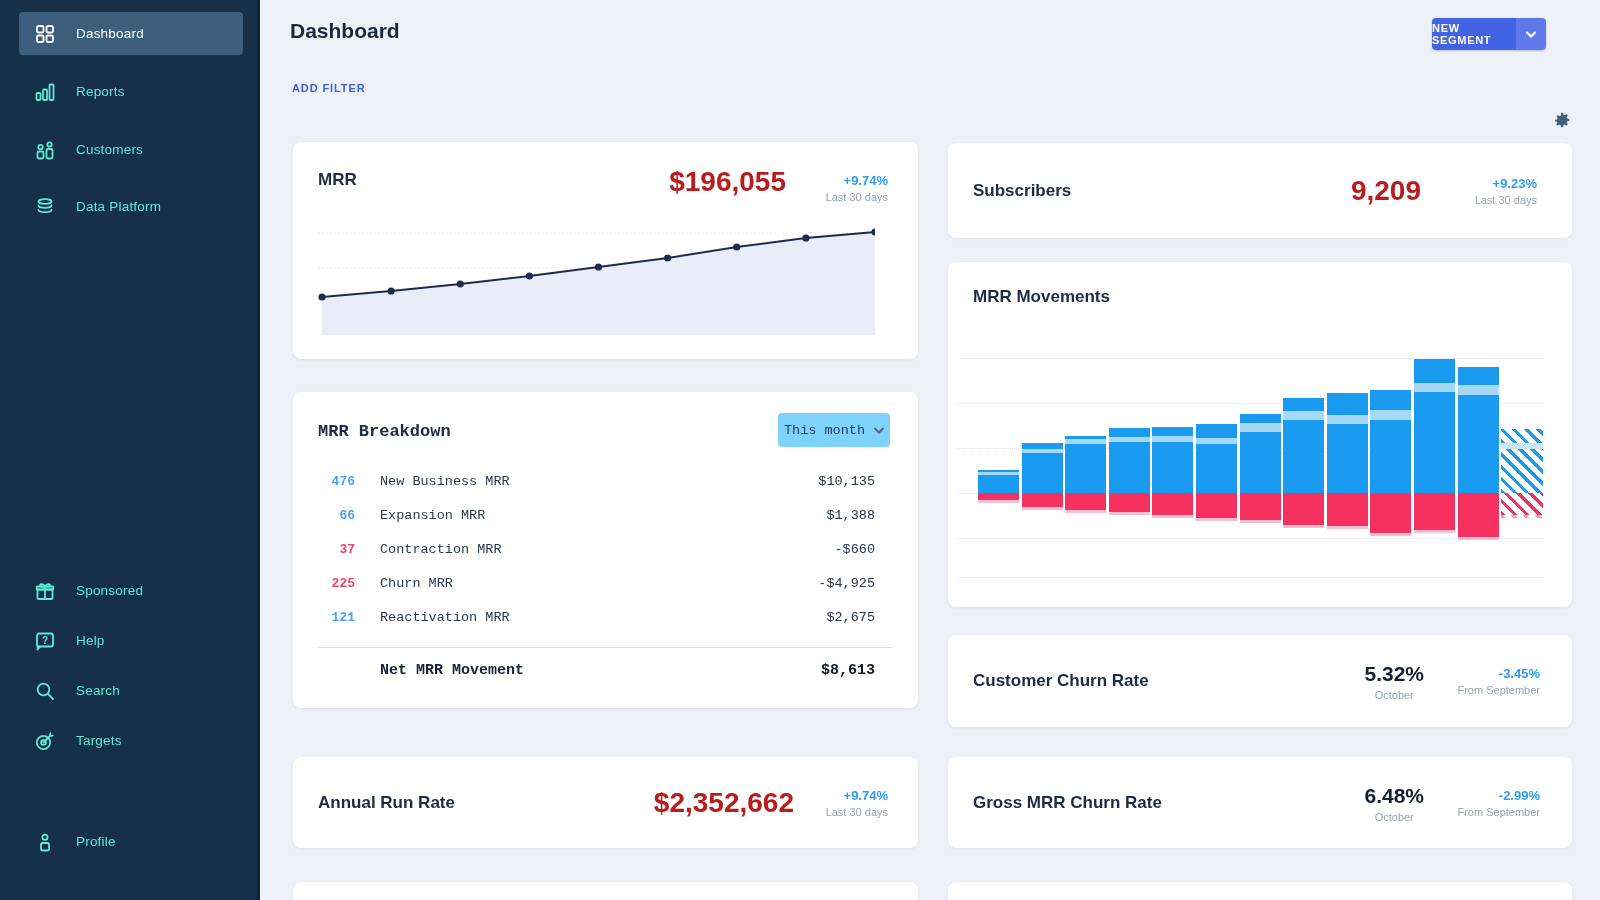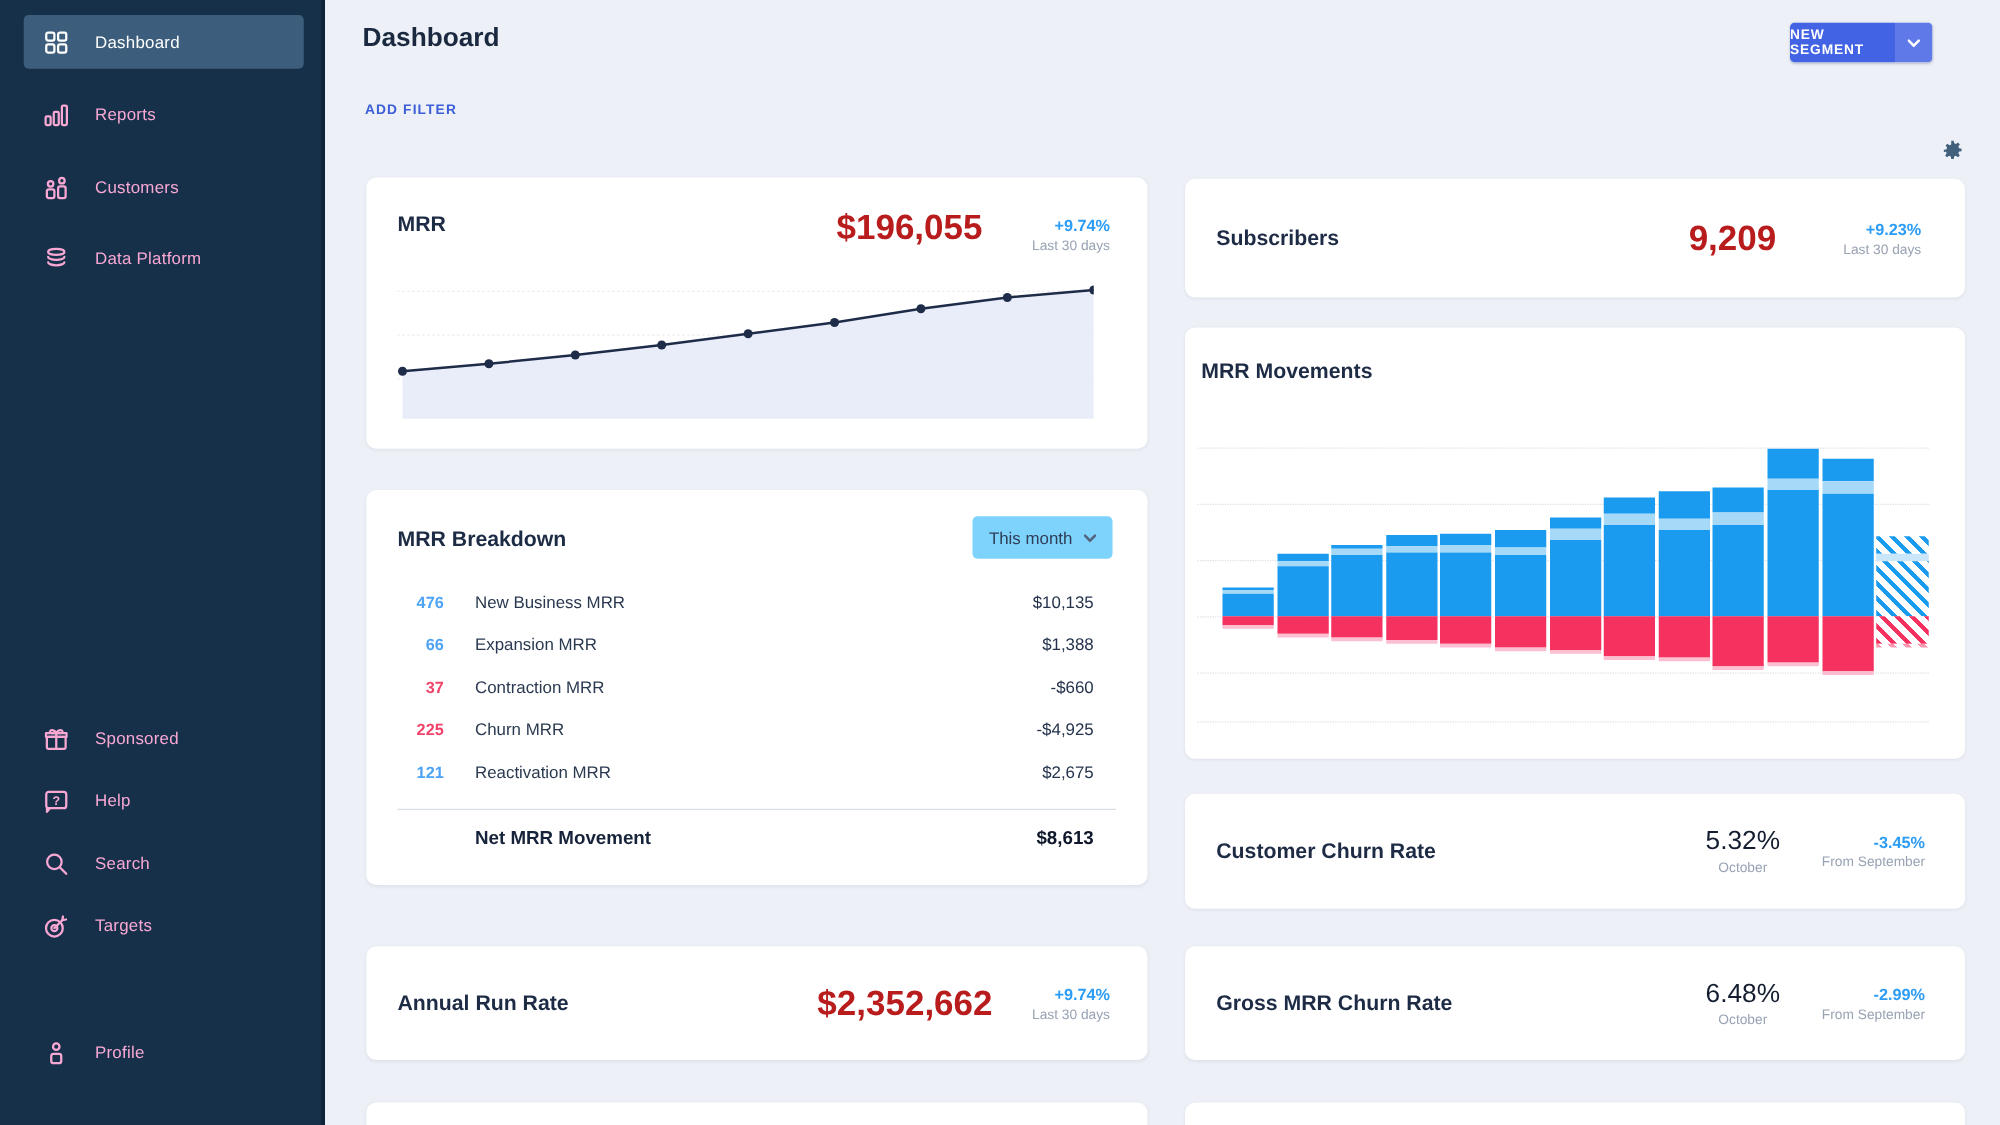--- a/index.html
+++ b/index.html
@@ -3,21 +3,21 @@
 <meta charset="utf-8">
 <style>
   * { margin:0; padding:0; box-sizing:border-box; }
   html,body { width:1600px; height:900px; overflow:hidden;
     font-family:"Liberation Sans", sans-serif; background:#edf0f6; color:#1d2b45; }
 
   
   .sidebar { position:absolute; left:0; top:0; width:260px; height:900px;
     background:#16304a; border-right:3px solid #0e2338; }
   .side-item { position:absolute; left:19px; width:224px; height:43px;
-    display:flex; align-items:center; border-radius:4px; color:#f9a8d4; cursor:pointer; }
+    display:flex; align-items:center; border-radius:4px; color:#5eead4; cursor:pointer; }
   .side-item.active { background:#3c5e7c; color:#ffffff; }
   .side-item .ic { width:24px; height:24px; margin-left:14px; flex:0 0 24px; position:relative; }
   .side-item .ic svg { width:24px; height:24px; stroke:currentColor; fill:none;
     stroke-width:1.8; stroke-linecap:round; stroke-linejoin:round; }
   .side-item .lbl { margin-left:19px; font-size:13.5px; letter-spacing:0.2px; }
   .badge-dot { position:absolute; right:-2px; top:-3px; width:9px; height:9px;
     border-radius:50%; background:#f4306d; }
 
   
   .page-title { position:absolute; left:290px; top:19px; font-size:21px;
@@ -66,32 +66,32 @@
   .bd-row { position:relative; height:34px; display:flex; align-items:flex-start; }
   .bd-count { width:62px; text-align:right; font-size:13px; font-weight:600; }
   .bd-count.blue { color:#4da3f5; } .bd-count.red { color:#f0436a; }
   .bd-label { margin-left:25px; font-size:13.5px; color:#2a3950; }
   .bd-value { position:absolute; right:43px; font-size:13.5px; color:#25334d; }
   .bd-divider { position:absolute; left:25px; right:25px; top:255px; height:1px; background:#d9dee8; }
   .bd-total { position:absolute; left:87px; top:270px; font-size:15px; font-weight:700; color:#16233a; }
   .bd-total-value { position:absolute; right:43px; top:270px; font-size:15px; font-weight:700; color:#0f172a; }
 
   
-  #card-movements .card-title { position:absolute; left:13px; top:25px; }
+  #card-movements .card-title { position:absolute; left:25px; top:25px; }
   #movements-plot { position:absolute; inset:0; overflow:hidden; border-radius:8px; }
   .gridline { position:absolute; left:10px; width:585px; height:0;
     border-top:1px dotted #dcdfe8; }
   .bar-seg { position:absolute; }
   .hatch-blue { background:repeating-linear-gradient(45deg,#1b9bf0 0 3.5px,#ffffff 3.5px 8.5px); }
   .hatch-pink { background:repeating-linear-gradient(45deg,#f4315f 0 3.5px,#ffffff 3.5px 8.5px); }
 
   
   .center-metric { position:absolute; right:148px; top:50%; transform:translateY(-50%);
     display:flex; flex-direction:column; align-items:center; }
-  .center-metric .big { font-size:21px; font-weight:400; color:#141e30; }
+  .center-metric .big { font-size:21px; font-weight:700; color:#141e30; }
   .center-metric .sub { font-size:11px; color:#98a2b3; margin-top:3px; }
   .churn-change { right:32px; top:50%; transform:translateY(-50%); width:110px; }
 
   
   #card-arr .metric-value { position:absolute; right:124px; top:50%; transform:translateY(-50%); }
   #card-arr .change-block { right:30px; top:50%; transform:translateY(-50%); width:90px; }
 </style>
 </head>
 <body>
 
@@ -226,21 +226,21 @@
       <circle cx="142.25" cy="57.00412567438908" r="3.6" fill="#1e2c49"></circle>
       <circle cx="211.375" cy="49.000317359568385" r="3.6" fill="#1e2c49"></circle>
       <circle cx="280.5" cy="40.00634719136782" r="3.6" fill="#1e2c49"></circle>
       <circle cx="349.625" cy="31.012377023167254" r="3.6" fill="#1e2c49"></circle>
       <circle cx="418.75" cy="19.996826404316096" r="3.6" fill="#1e2c49"></circle>
       <circle cx="487.875" cy="11.00285623611552" r="3.6" fill="#1e2c49"></circle>
       <circle cx="557" cy="5" r="3.6" fill="#1e2c49"></circle>
     </svg>
 </section>
 
-<section class="card" id="card-breakdown" style="left:293px; top:392px; width:625px; height:316px;">
+<section class="card" id="card-breakdown" style="left:293px; top:392px; width:625px; height:316px;font-family:Liberation Mono, monospace;">
   <div class="card-title">MRR Breakdown</div>
   <div class="range-pill">
     <span>This month</span>
     <svg width="10" height="7" viewBox="0 0 10 7">
         <polyline points="1,1.5 5,5.5 9,1.5"></polyline>
       </svg>
   </div>
   <div class="bd-rows">
     <div class="bd-row">
       <span class="bd-count blue">476</span>

